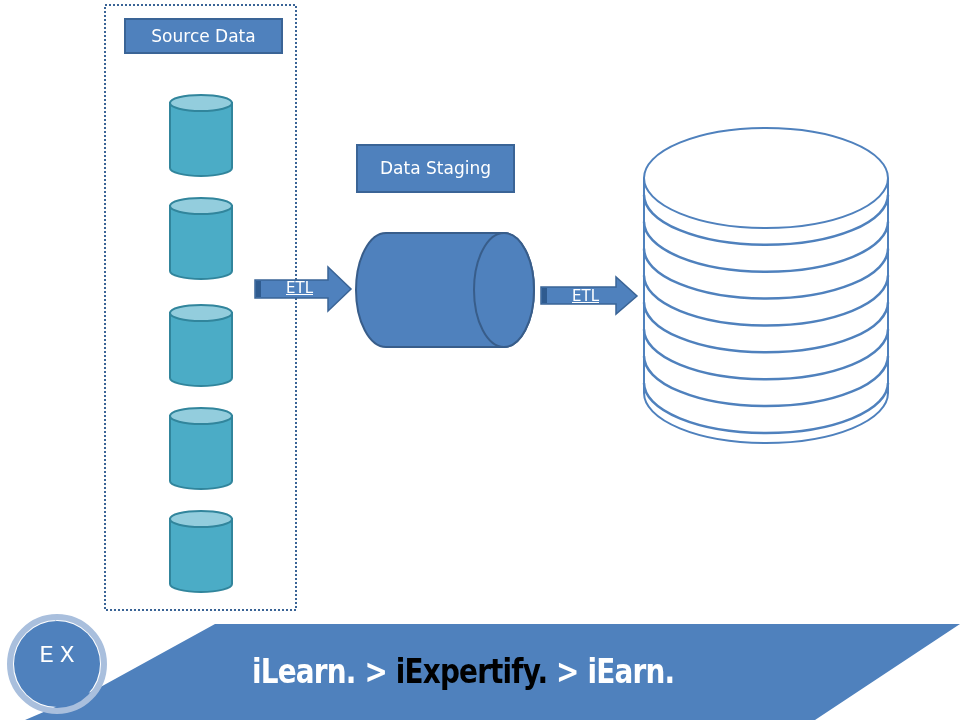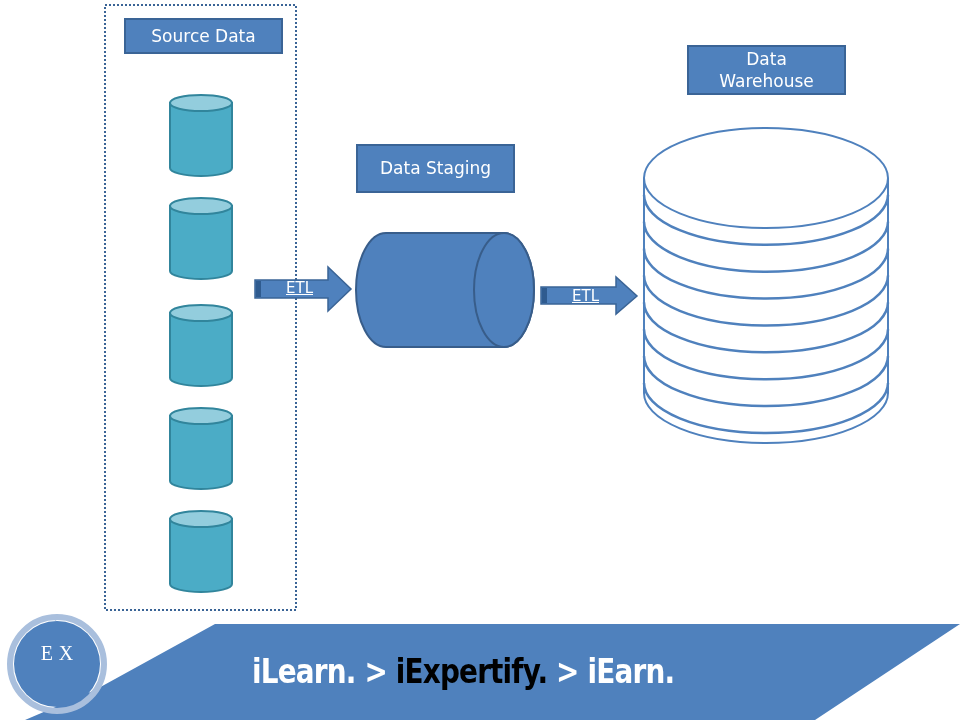--- a/index.html
+++ b/index.html
@@ -13,21 +13,21 @@
     }
     .etl-text { position: absolute; color: #ffffff; font-size: 15px; text-decoration: underline; }
     .tagline {
       position: absolute; left: 252px; top: 651px; font-size: 34px;
       font-family: "DejaVu Sans", sans-serif; font-weight: bold; letter-spacing: -1px;
       transform: scaleX(0.82); transform-origin: left center;
     }
     .tagline .w { color: #ffffff; }
     .tagline .b { color: #000000; }
     .logo-text { position: absolute; left: 30px; top: 642px; width: 60px; text-align: center;
-      color: #ffffff; font-size: 20px; letter-spacing: 6px; font-family: Liberation Serif, serif; }
+      color: #ffffff; font-size: 24px; letter-spacing: 6px; font-family: Liberation Mono, monospace; }
   </style>
 </head>
 <body>
 
 <div class="stage">
   <svg width="960" height="720" style="position:absolute;left:0;top:0">
 
     <rect x="105" y="5" width="191" height="605" fill="none" stroke="#3a6496" stroke-width="2" stroke-dasharray="2,2"></rect>
     <g id="source-dbs">
         <g>
@@ -89,24 +89,20 @@
   </svg>
 
   <div class="label-box" style="left:124px;top:18px;width:159px;height:36px;">
     <span>Source Data</span>
   </div>
 
   <div class="label-box" style="left:356px;top:144px;width:159px;height:49px;">
     <span>Data Staging</span>
   </div>
 
-  <div class="label-box" style="left:687px;top:45px;width:159px;height:50px;flex-direction:column;">
-    <span>Data</span>
-    <span>Warehouse</span>
-  </div>
 
   <span class="etl-text" style="left:286px;top:279px;">ETL</span>
   <span class="etl-text" style="left:572px;top:287px;">ETL</span>
 
   <span class="logo-text">EX</span>
 
   <div class="tagline">
     <span class="w">iLearn. &gt; </span><span class="b">iExpertify.</span><span class="w"> &gt; iEarn.</span>
   </div>
 </div>

